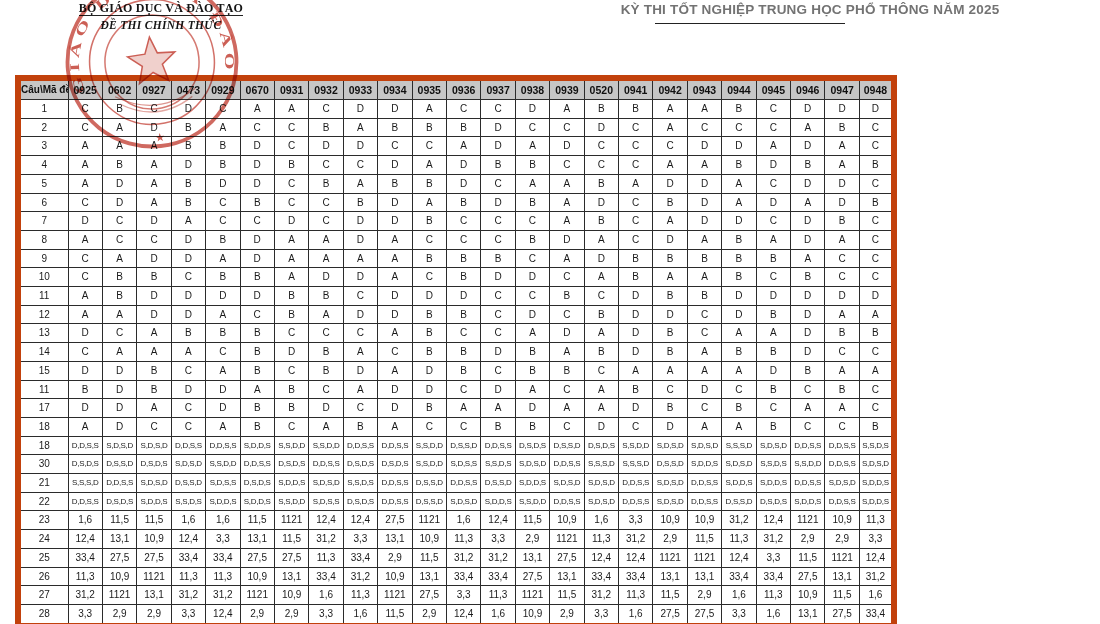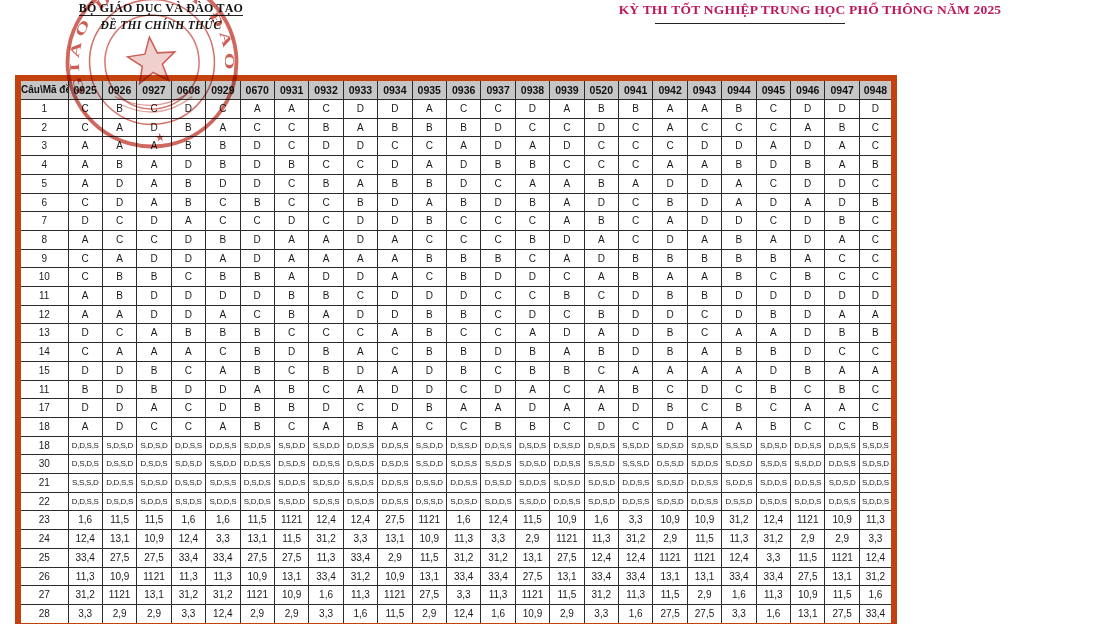--- a/index.html
+++ b/index.html
@@ -13,21 +13,21 @@
   .hdr-left{
     position:absolute;left:28px;top:1px;width:266px;text-align:center;
     font-family:"Liberation Serif",serif;color:#151515;z-index:2;
   }
   .ministry{font-size:12px;font-weight:bold;letter-spacing:.2px;white-space:nowrap;}
   .ministry .u{border-bottom:1.5px solid #222;padding-bottom:0;}
   .examtype{font-size:11.5px;font-weight:bold;margin-top:3px;letter-spacing:.3px;font-style:italic;}
 
   .hdr-right{
     position:absolute;left:555px;top:2px;width:510px;text-align:center;
-    font-family:Liberation Serif, serif;color:#be185d;z-index:2;
+    font-family:Liberation Sans, sans-serif;color:#737373;z-index:2;
   }
   .title{font-size:13.5px;font-weight:bold;letter-spacing:.2px;white-space:nowrap;}
   .title-underline{position:absolute;left:100px;top:21px;width:190px;height:0;border-top:1.5px solid #222;}
   .subtitle{font-size:12.5px;font-weight:bold;margin-top:7px;white-space:nowrap;}
 
   
   .stamp{
     position:absolute;left:56px;top:-34px;width:192px;height:192px;
     z-index:5;pointer-events:none;mix-blend-mode:multiply;opacity:.9;
   }
@@ -110,23 +110,23 @@
         <col>
         <col>
         <col>
         <col>
         <col>
       </colgroup>
     <thead>
       <tr>
         <th class="corner">Câu\Mã đề</th>
       <th>0925</th>
-          <th>0926</th>
+          <th>0602</th>
           <th>0927</th>
-          <th>0608</th>
+          <th>0473</th>
           <th>0929</th>
           <th>0670</th>
           <th>0931</th>
           <th>0932</th>
           <th>0933</th>
           <th>0934</th>
           <th>0935</th>
           <th>0936</th>
           <th>0937</th>
           <th>0938</th>

